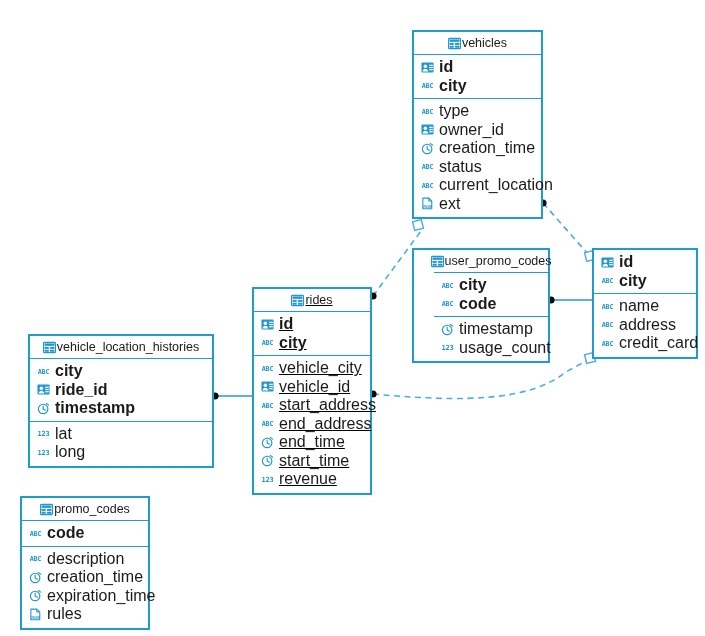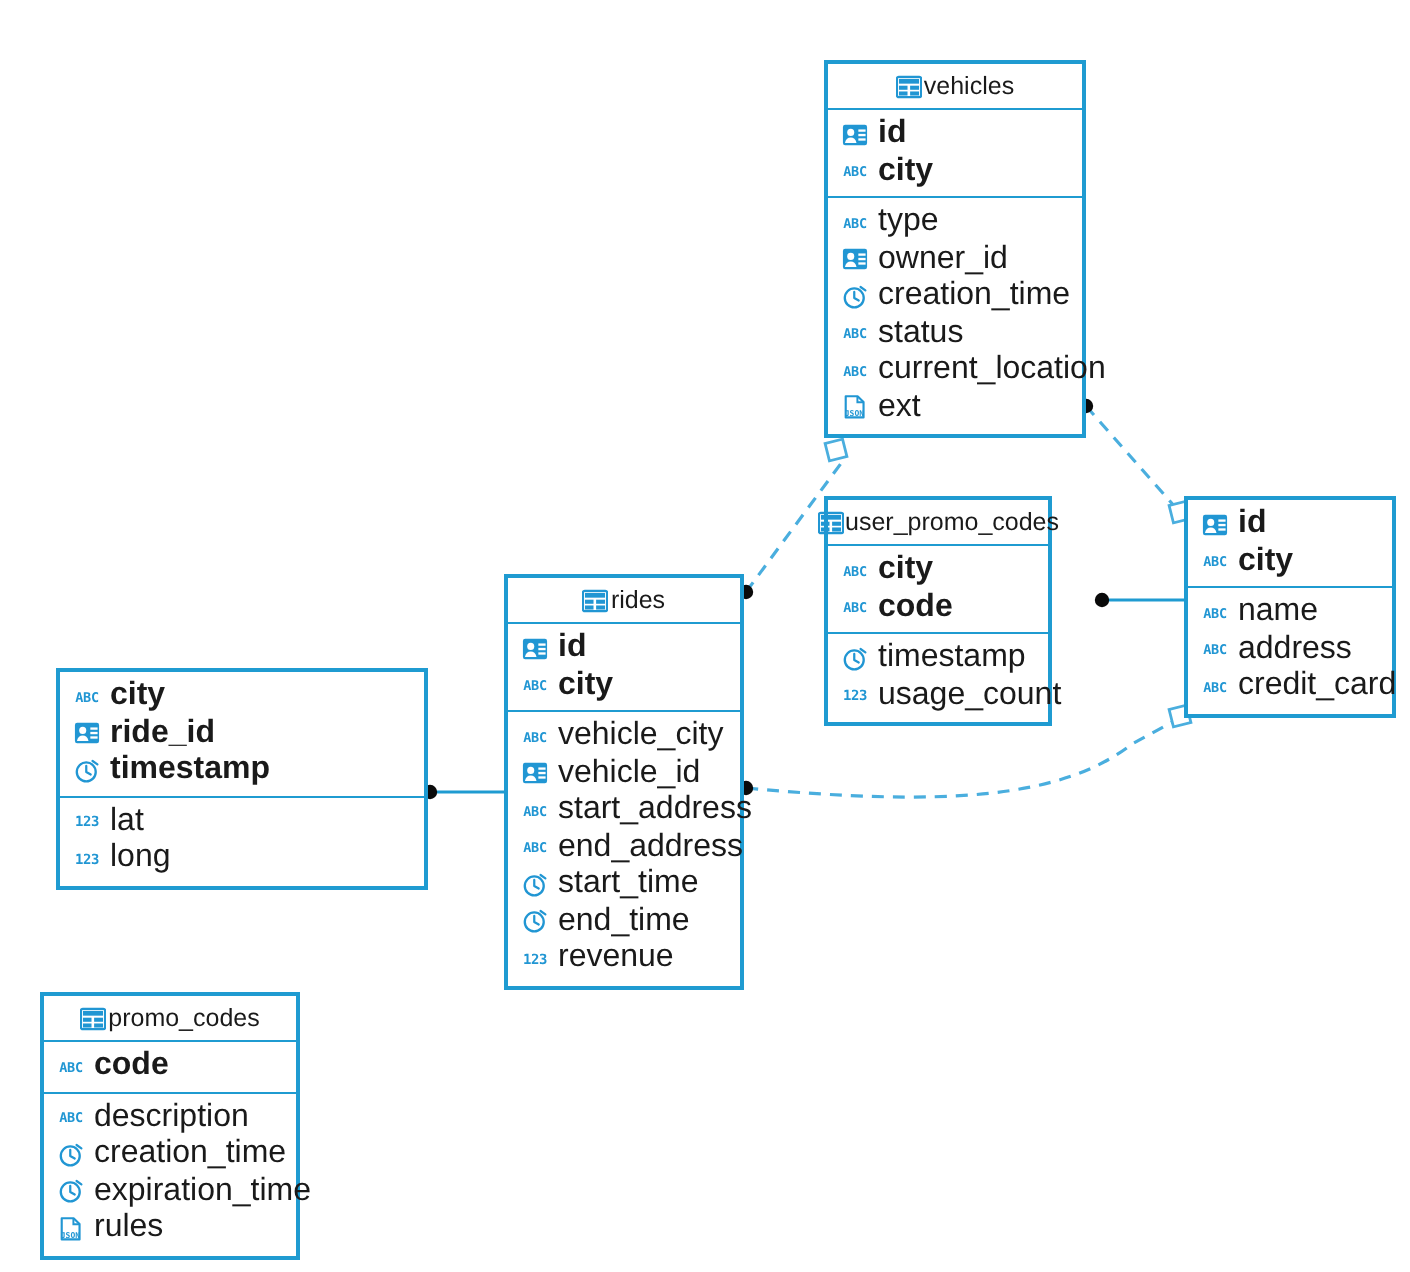--- a/index.html
+++ b/index.html
@@ -50,22 +50,22 @@
   .field.pk .field-label{font-weight:bold;}
   .ico{
     width:13px;height:13px;flex:0 0 13px;
     display:inline-flex;align-items:center;justify-content:center;
   }
   .ico svg{display:block;}
 
   
   #node-vehicles{left:412px;top:30px;width:131px;}
   #node-users{left:592px;top:248px;width:106px;}
-  #node-user_promo_codes{left:412px;top:248px;width:114px;}
-  #node-rides{left:252px;top:287px;width:120px;}
+  #node-user_promo_codes{left:412px;top:248px;width:138px;padding-left:20px;}
+  #node-rides{left:252px;top:287px;width:120px;text-decoration:underline;}
   #node-vehicle_location_histories{left:28px;top:334px;width:186px;}
   #node-promo_codes{left:20px;top:496px;width:130px;}
 </style>
 </head>
 <body>
 
 <div id="canvas">
 
   <svg id="edges" viewBox="0 0 705 636" xmlns="http://www.w3.org/2000/svg">
       <g>
@@ -370,43 +370,56 @@
           <span class="field-label">end_address</span>
         </div>
         <div class="field">
           <span class="ico">
             <svg width="13" height="13" viewBox="0 0 14 14">
               <circle cx="6.6" cy="7.5" r="5.1" fill="none" stroke="#2196d3" stroke-width="1.25"></circle>
               <path d="M6.6 4.3 L6.6 7.5 L9.0 8.9" fill="none" stroke="#2196d3" stroke-width="1.2" stroke-linecap="round" stroke-linejoin="round"></path>
               <path d="M10.0 1.6 L12.6 3.4" fill="none" stroke="#2196d3" stroke-width="1.2" stroke-linecap="round"></path>
             </svg>
           </span>
+          <span class="field-label">end_time</span>
+        </div>
+        <div class="field">
+          <span class="ico">
+            <svg width="13" height="13" viewBox="0 0 14 14">
+              <circle cx="6.6" cy="7.5" r="5.1" fill="none" stroke="#2196d3" stroke-width="1.25"></circle>
+              <path d="M6.6 4.3 L6.6 7.5 L9.0 8.9" fill="none" stroke="#2196d3" stroke-width="1.2" stroke-linecap="round" stroke-linejoin="round"></path>
+              <path d="M10.0 1.6 L12.6 3.4" fill="none" stroke="#2196d3" stroke-width="1.2" stroke-linecap="round"></path>
+            </svg>
+          </span>
           <span class="field-label">start_time</span>
-        </div>
-        <div class="field">
-          <span class="ico">
-            <svg width="13" height="13" viewBox="0 0 14 14">
-              <circle cx="6.6" cy="7.5" r="5.1" fill="none" stroke="#2196d3" stroke-width="1.25"></circle>
-              <path d="M6.6 4.3 L6.6 7.5 L9.0 8.9" fill="none" stroke="#2196d3" stroke-width="1.2" stroke-linecap="round" stroke-linejoin="round"></path>
-              <path d="M10.0 1.6 L12.6 3.4" fill="none" stroke="#2196d3" stroke-width="1.2" stroke-linecap="round"></path>
-            </svg>
-          </span>
-          <span class="field-label">end_time</span>
         </div>
         <div class="field">
           <span class="ico">
             <svg width="14" height="13" viewBox="0 0 16 13">
               <text x="8" y="9.6" font-family="DejaVu Sans Mono, monospace" font-size="8.6" font-weight="bold" fill="#2196d3" text-anchor="middle" letter-spacing="-0.2">123</text>
             </svg>
           </span>
           <span class="field-label">revenue</span>
         </div>
       </div>
     </div>
   <div class="table-node" id="node-vehicle_location_histories">
+      <div class="tbl-header">
+        <span class="ico">
+          <svg width="13" height="13" viewBox="0 0 14 14">
+            <rect x="0.5" y="1.5" width="13" height="11" rx="1" fill="none" stroke="#2196d3" stroke-width="1.2"></rect>
+            <rect x="1.6" y="2.6" width="10.8" height="2.6" fill="#2196d3"></rect>
+            <rect x="1.6" y="6.3" width="4.6" height="2.2" fill="#2196d3"></rect>
+            <rect x="7.6" y="6.3" width="4.8" height="2.2" fill="#2196d3"></rect>
+            <rect x="1.6" y="9.4" width="4.6" height="2.2" fill="#2196d3"></rect>
+            <rect x="7.6" y="9.4" width="4.8" height="2.2" fill="#2196d3"></rect>
+          </svg>
+        </span>
+        <span class="tbl-title">vehicle_location_histories</span>
+      </div>
       <div class="key-section">
         <div class="field pk">
           <span class="ico">
             <svg width="14" height="13" viewBox="0 0 16 13">
               <text x="8" y="9.6" font-family="DejaVu Sans Mono, monospace" font-size="8.3" font-weight="bold" fill="#2196d3" text-anchor="middle" letter-spacing="-0.2">ABC</text>
             </svg>
           </span>
           <span class="field-label">city</span>
         </div>
         <div class="field pk">

